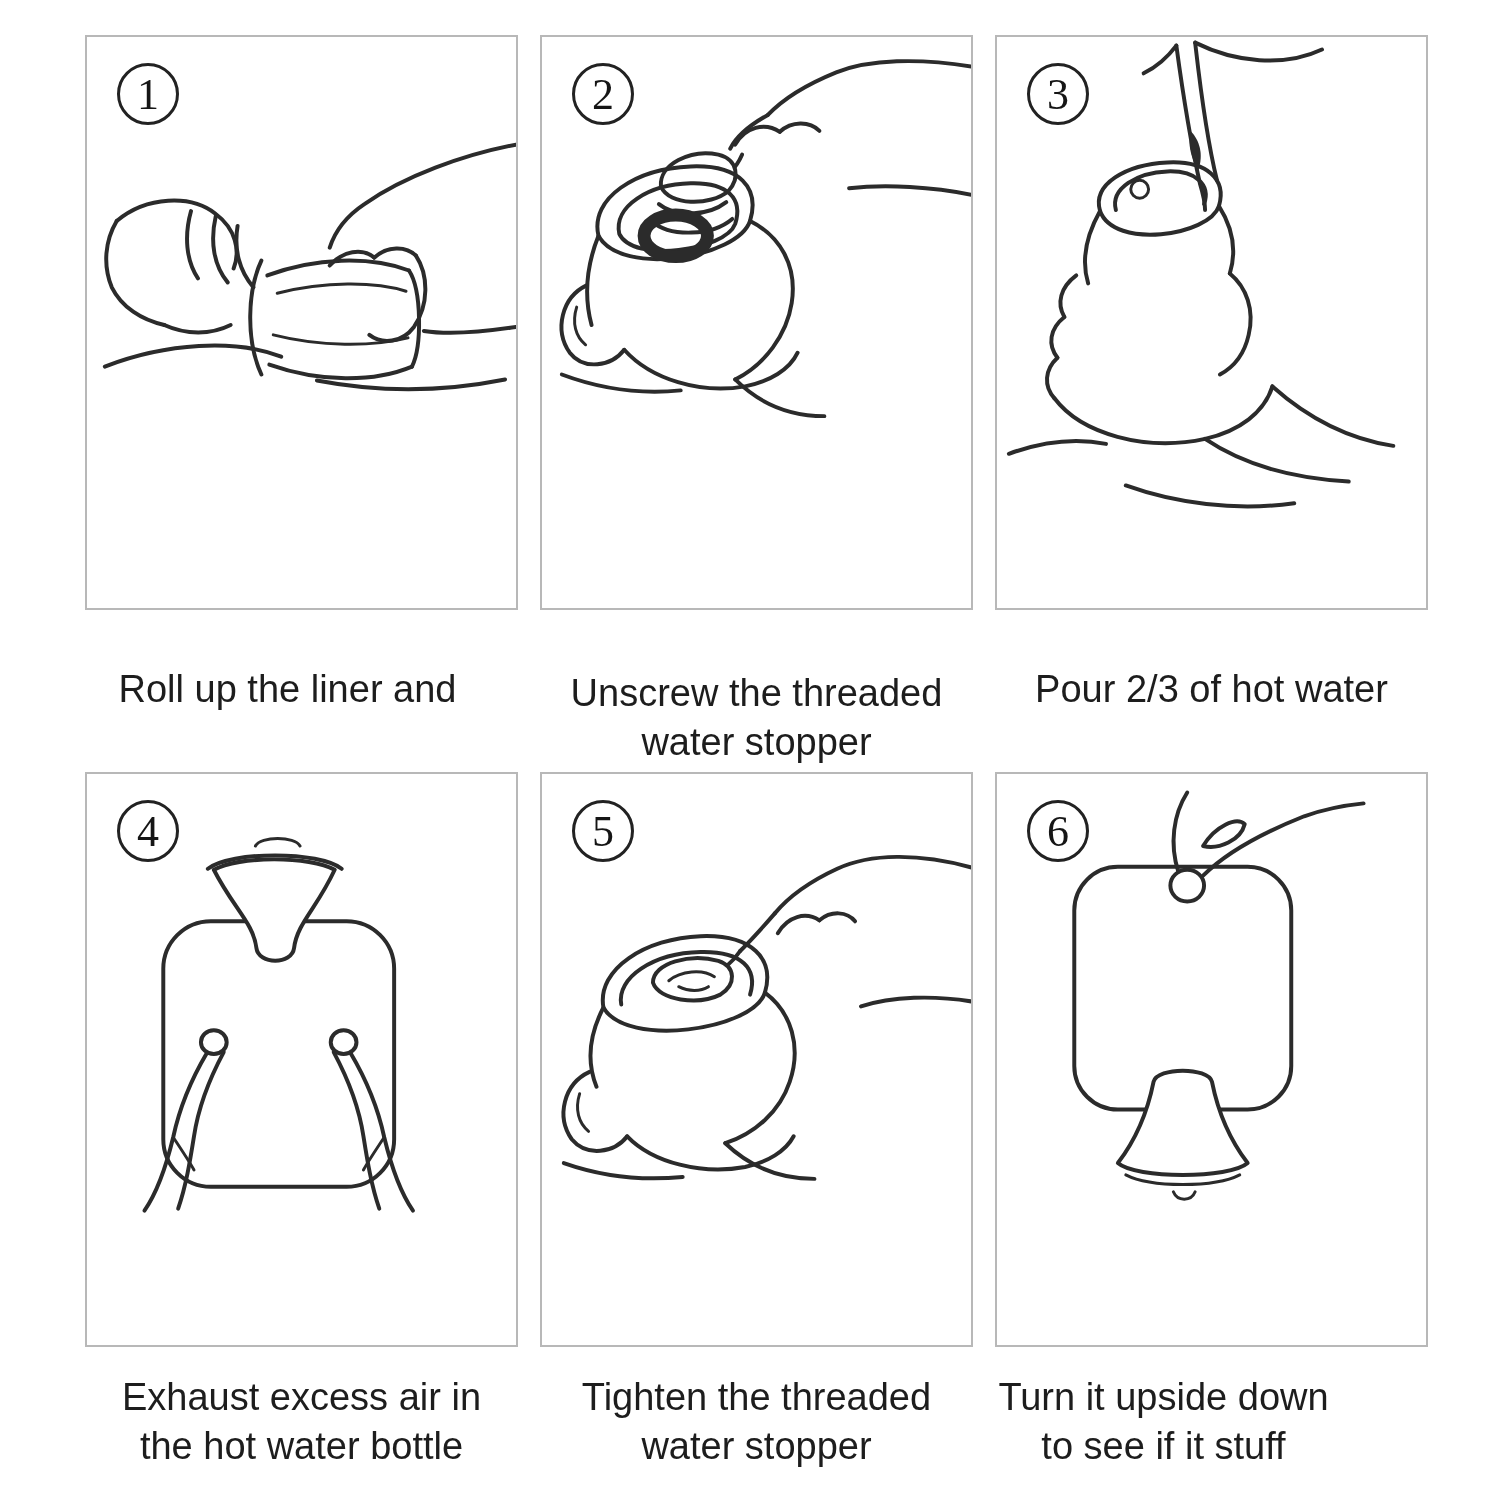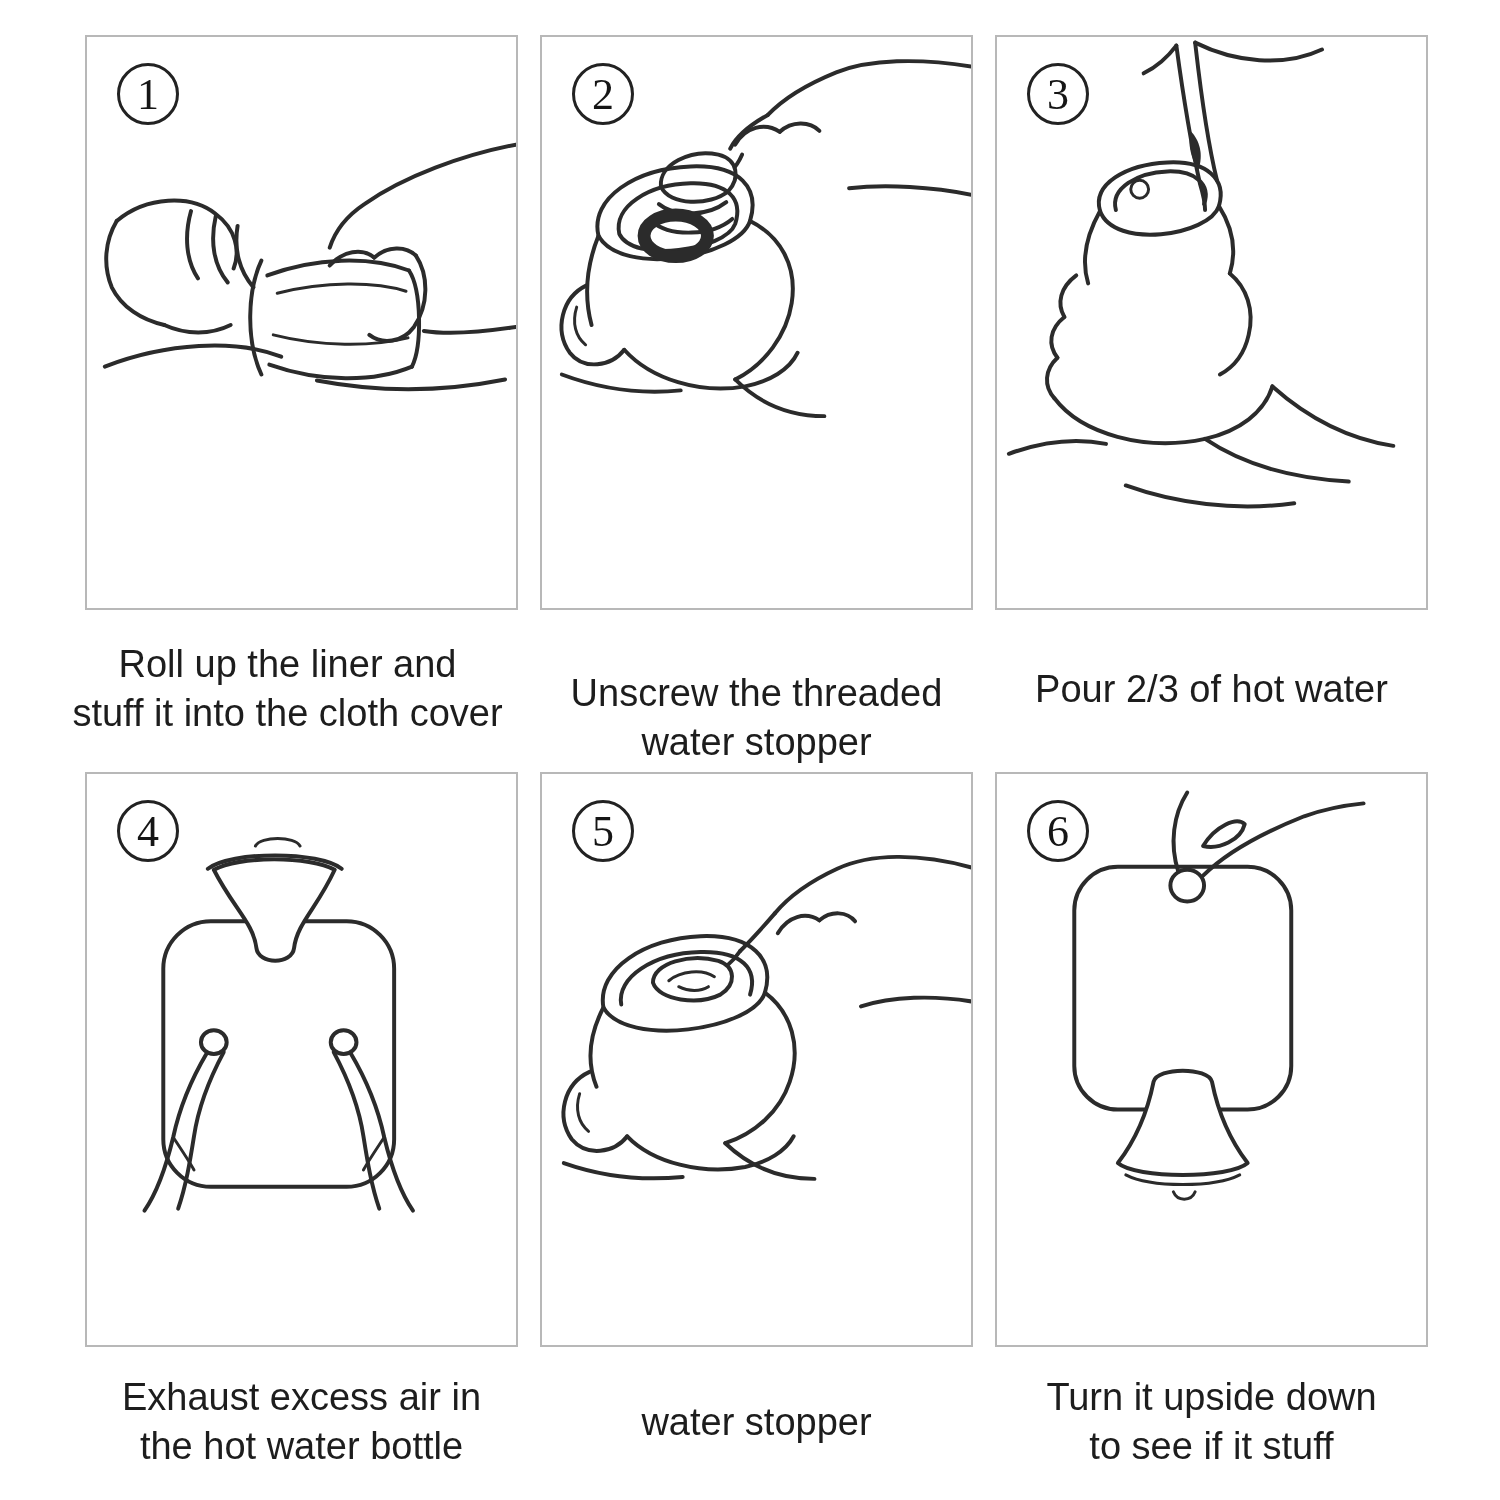--- a/index.html
+++ b/index.html
@@ -186,35 +186,35 @@
       <ellipse class="wh" cx="192" cy="112" rx="17" ry="16"></ellipse>
 
       <path class="ln" d="M183 98 C 174 70, 178 40, 192 18"></path>
       <path class="ln" d="M208 102 C 230 80, 265 60, 310 42 C 330 35, 350 31, 370 29"></path>
       <path class="ln" d="M208 72 C 220 52, 242 42, 250 50 C 246 66, 224 76, 208 72 Z"></path>
     </svg>
   </div>
 
   <div class="caption" style="left:51px;top:635px;">
     <span>Roll up the liner and</span>
-    <span>stuff it into the cloth cover</span>
   </div>
   <div class="caption" style="left:520px;top:664px;">
     <span>Unscrew the threaded</span>
     <span>water stopper</span>
   </div>
   <div class="caption" style="left:975px;top:635px;text-align:right;">
     <span>Pour 2/3 of hot water</span>
     <span></span>
   </div>
   <div class="caption" style="left:65px;top:1368px;">
     <span>Exhaust excess air in</span>
     <span>the hot water bottle</span>
   </div>
   <div class="caption" style="left:520px;top:1368px;">
+    <span>Tighten the threaded</span>
     <span>water stopper</span>
   </div>
-  <div class="caption" style="left:975px;top:1368px;text-align:right;">
+  <div class="caption" style="left:927px;top:1368px;text-align:right;">
     <span>Turn it upside down</span>
     <span>to see if it stuff</span>
   </div>
 
 </div>
 
 </body></html>

